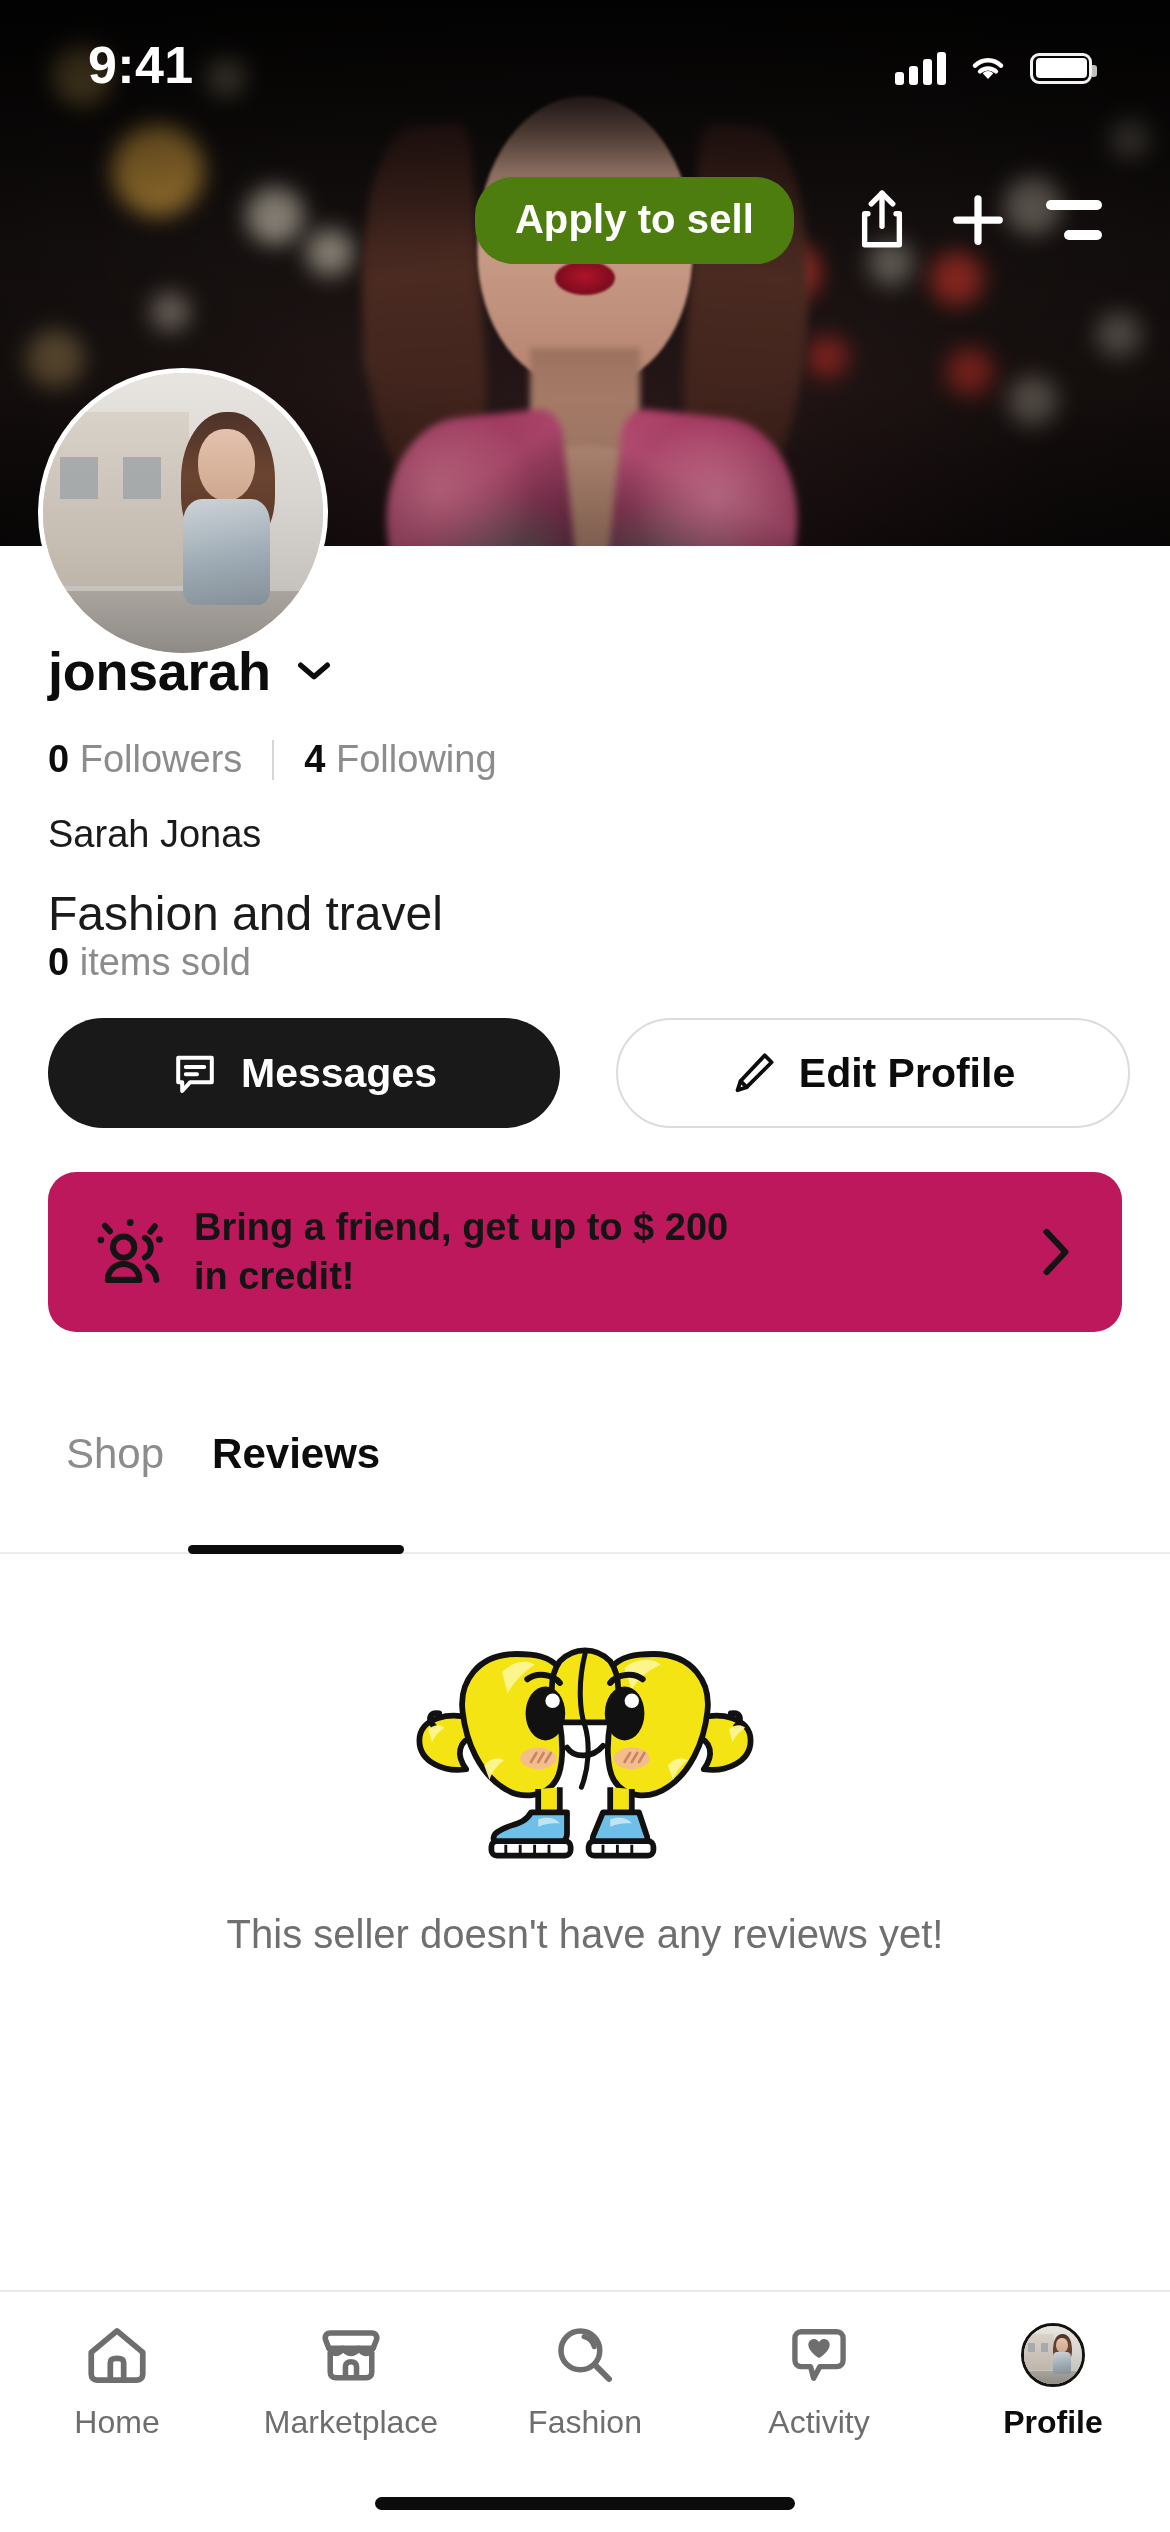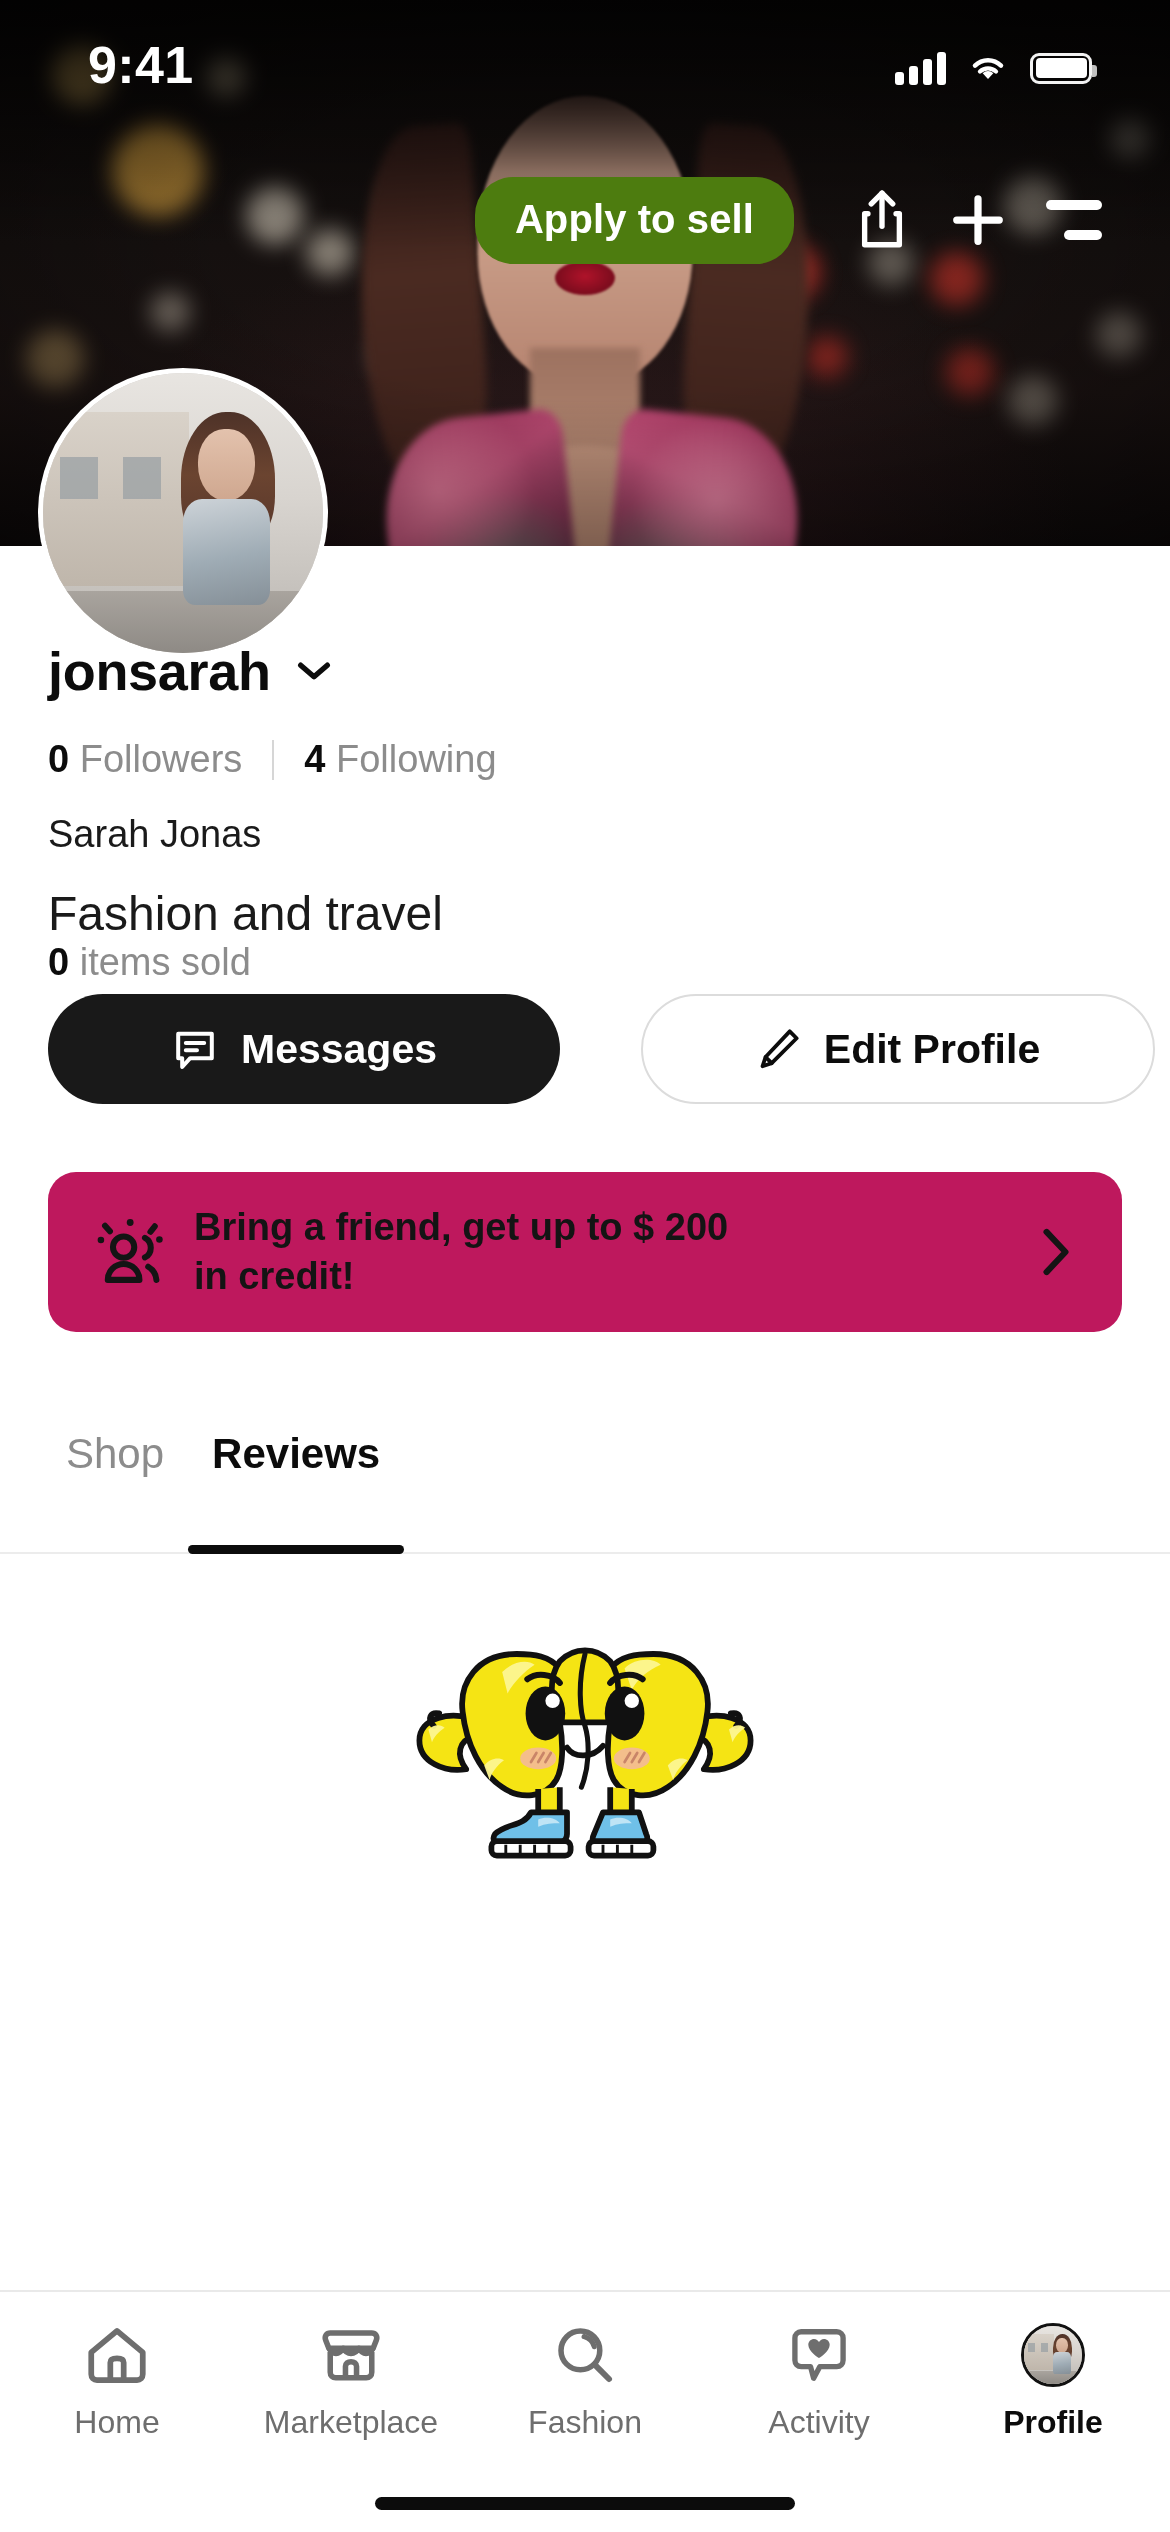--- a/index.html
+++ b/index.html
@@ -190,21 +190,21 @@
   .stats-row { display:flex; align-items:center; margin-top:36px; }
   .stat { font-size:38px; color:#8c8c8c; white-space:nowrap; }
   .stat b { color:#0c0c0c; font-weight:700; }
   .stat-div { width:2px; height:40px; background:#d6d6d6; margin:0 30px; }
   .real-name { margin-top:32px; font-size:38px; color:#1a1a1a; }
   .bio { margin-top:30px; font-size:48px; color:#1a1a1a; }
   .sold { font-size:38px; color:#8c8c8c; }
   .sold b { color:#0c0c0c; font-weight:700; }
 
   
-  .actions { position:absolute; left:48px; top:994px; display:flex; gap:81px;align-items:center; }
+  .actions { position:absolute; left:48px; top:1018px; display:flex; gap:56px;align-items:center; }
   .btn {
     display:flex; align-items:center; justify-content:center; gap:22px;
     height:110px; border-radius:55px; font-size:41px; font-weight:700; cursor:pointer;
   }
   .btn-dark { width:512px; background:#191919; color:#fff; }
   .btn-light { width:514px; background:#fff; color:#0c0c0c; border:2.5px solid #dcdcdc; }
 
   
   .referral {
     position:absolute; left:48px; top:1172px; width:1074px; height:160px;
@@ -498,20 +498,21 @@
       </g>
       <g stroke="#111" stroke-width="1.6">
         <path d="M56 136 L56 142 M64 136 L64 142 M72 136 L72 142 M80 136 L80 142"></path>
         <path d="M110 136 L110 142 M118 136 L118 142 M126 136 L126 142"></path>
       </g>
       <g fill="#bfe4f5">
         <path d="M74 122 C78 120 84 121 86 124 C82 124 78 124 74 126 Z"></path>
         <path d="M114 122 C118 120 124 121 126 124 C122 124 118 124 114 126 Z"></path>
       </g>
     </svg>
+    <div class="empty-sub">This seller doesn't have any reviews yet!</div>
   </div>
 
   <div class="bottomnav">
     <div class="navitem">
       <div class="nav-ico">
         <svg width="62" height="60" viewBox="0 0 26 25">
           <path d="M2.2 11.4 L13 2.4 L23.8 11.4 L23.8 20.6 C23.8 22 22.8 23 21.4 23 L4.6 23 C3.2 23 2.2 22 2.2 20.6 Z" stroke="#6e6e6e" stroke-width="2.4" fill="none" stroke-linejoin="round"></path>
           <path d="M10.2 23 L10.2 15.6 C10.2 14.6 11 13.9 13 13.9 C15 13.9 15.8 14.6 15.8 15.6 L15.8 23" stroke="#6e6e6e" stroke-width="2.4" fill="none" stroke-linejoin="round"></path>
         </svg>
       </div>

